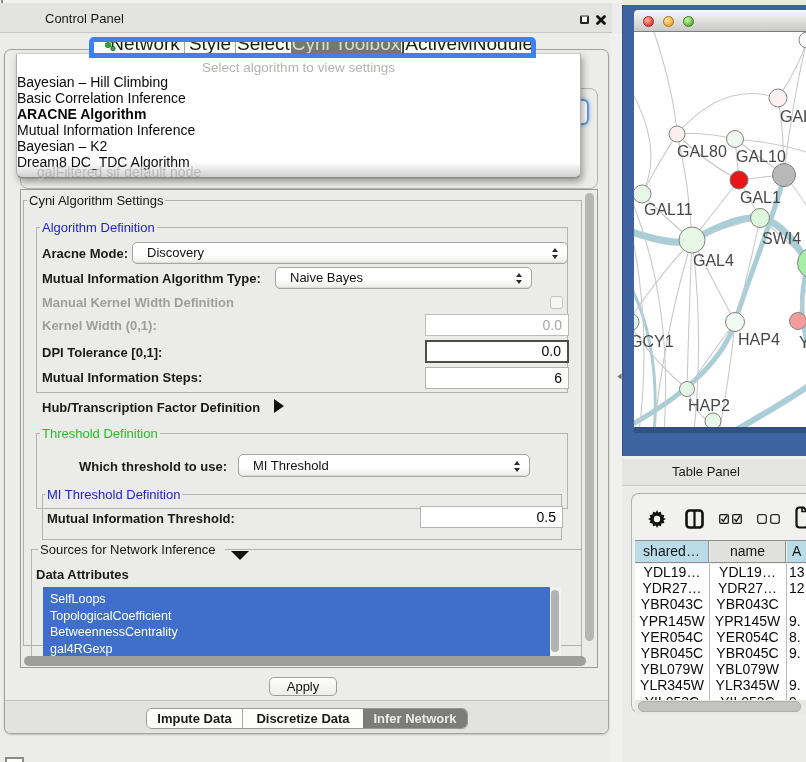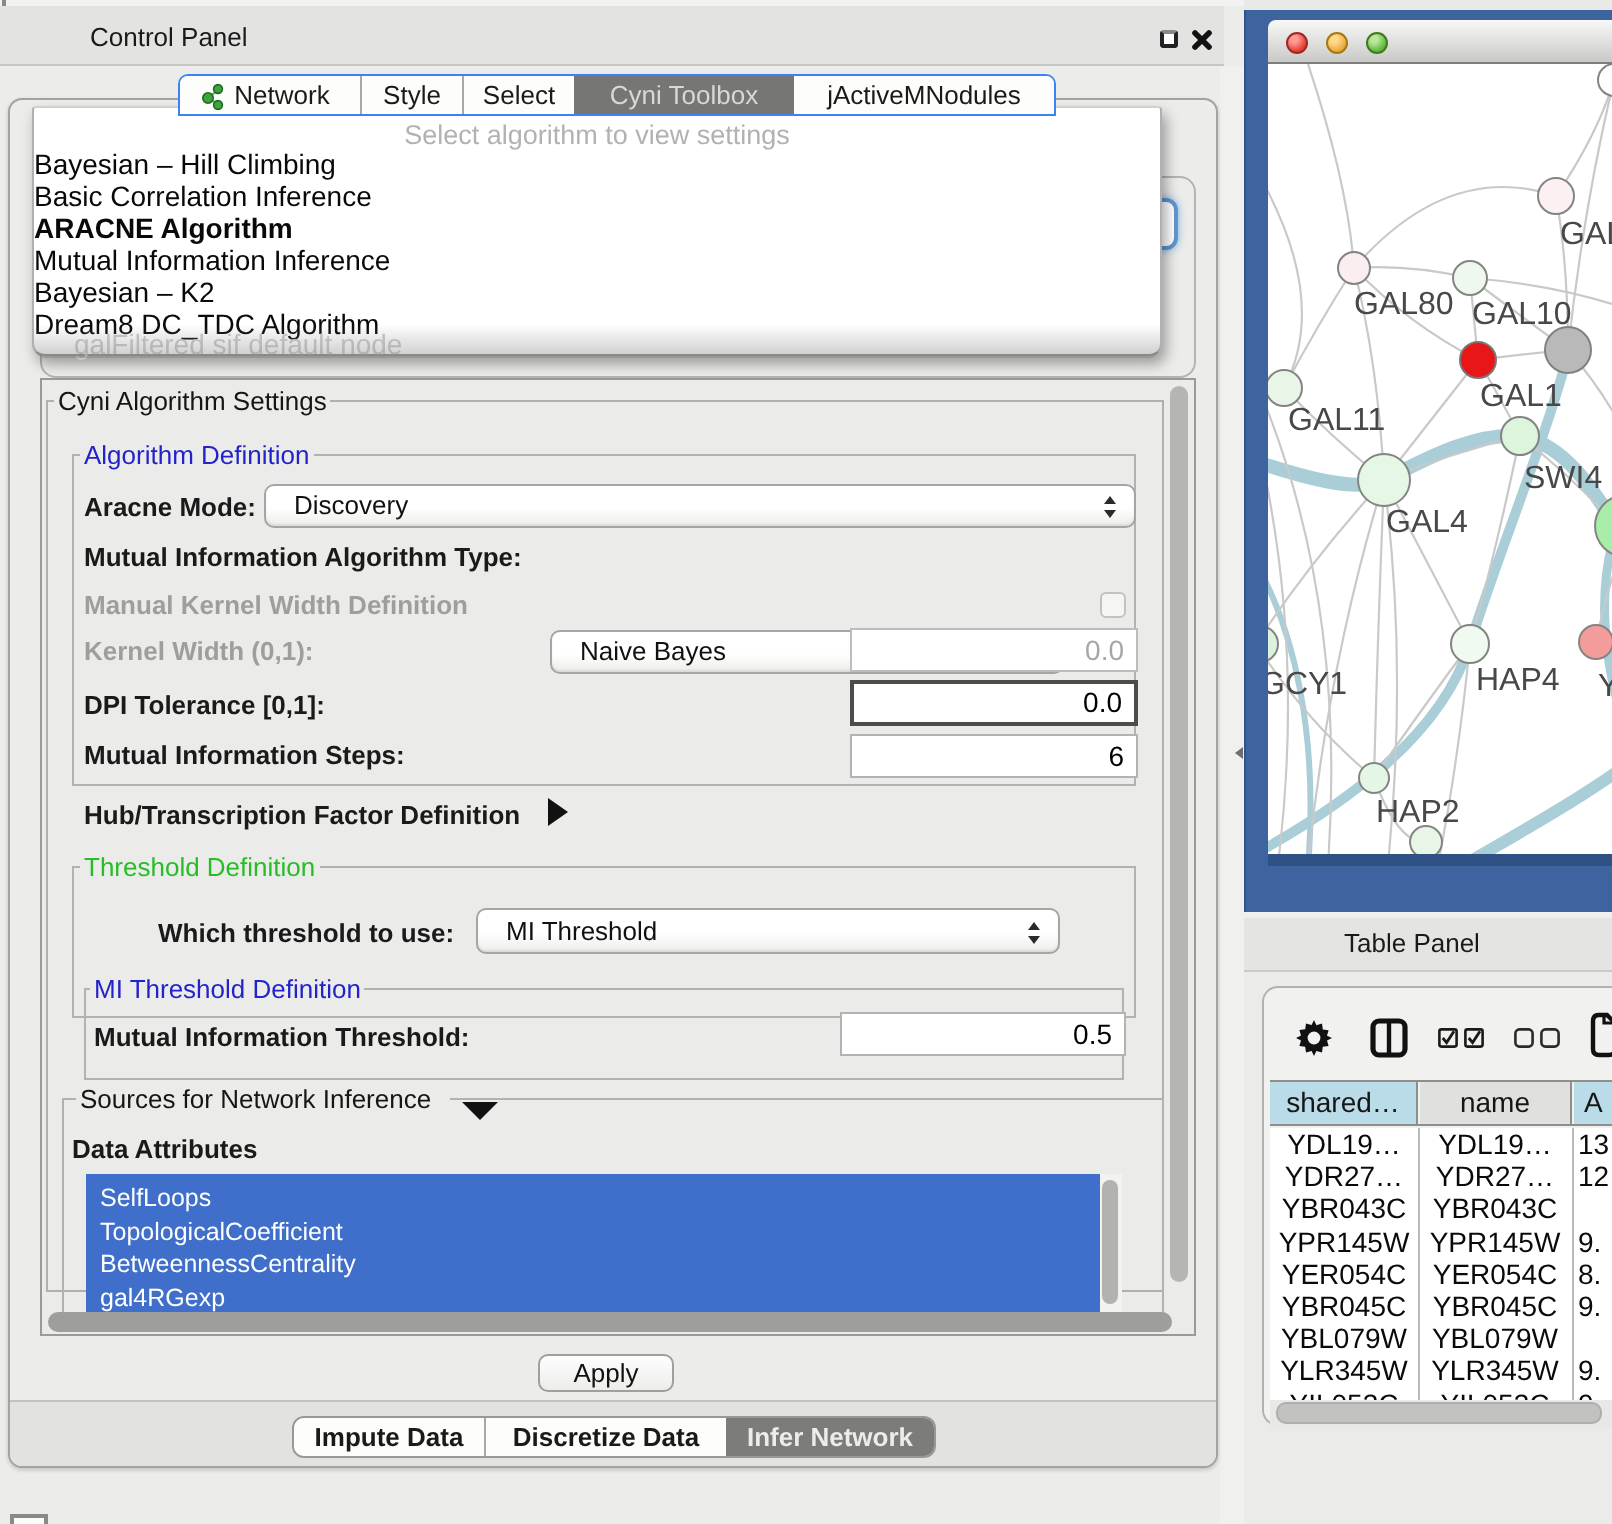--- a/index.html
+++ b/index.html
@@ -54,21 +54,21 @@
   </div>
   <div class="abs b13" style="left:21px;top:245px-189px"></div>
 
   <div class="abs b13" style="left:21px;top:56px;">Aracne Mode:</div>
   <div class="abs combo" style="left:111px;top:52px;width:436px;height:22px;line-height:20px;">
     <span class="txt">Discovery</span>
         <span class="stepper"></span>
       </div>
 
   <div class="abs b13" style="left:21px;top:81px;">Mutual Information Algorithm Type:</div>
-  <div class="abs combo" style="left:254px;top:77px;width:257px;height:22px;line-height:20px;margin-top:48px;">
+  <div class="abs combo" style="left:254px;top:77px;width:257px;height:22px;line-height:20px;">
     <span class="txt">Naive Bayes</span>
         <span class="stepper"></span>
       </div>
 
   <div class="abs b13 dis" style="left:21px;top:105px;">Manual Kernel Width Definition</div>
   <div class="abs" style="left:529px;top:106px;width:13px;height:13px;background:#f5f5f3;border:1px solid #c2c2c0;border-radius:3px"></div>
 
   <div class="abs b13 dis" style="left:21px;top:128px;">Kernel Width (0,1):</div>
   <div class="abs field" style="left:404px;top:124px;width:144px;height:22px;line-height:20px;color:#a6a6a4;border-color:#bdbdbb">0.0</div>
 
@@ -134,21 +134,21 @@
     Basic Correlation Inference<br>
     <b>ARACNE Algorithm</b><br>
     Mutual Information Inference<br>
     Bayesian – K2<br>
     Dream8 DC_TDC Algorithm
   </div>
   <div class="abs" style="left:20px;top:110px;font-size:14px;color:#cbcbc9;white-space:nowrap">galFiltered sif default node</div>
   <div class="abs" style="left:0;top:108px;width:100%;height:17px;border-radius:0 0 6px 6px;background:linear-gradient(rgba(190,190,190,0),rgba(130,130,130,0.42))"></div>
 </div>
 
-<div class="abs" style="left:89px;top:37px;height:21px;display:flex;border:1px solid #3b82f6;border-radius:5px 5px 0 0;overflow:hidden;z-index:30;font-size:13px;align-items:flex-end;">
+<div class="abs" style="left:89px;top:37px;height:21px;display:flex;border:5px solid #3b82f6;border-radius:5px 5px 0 0;overflow:hidden;z-index:30;font-size:19px;align-items:flex-end;">
   <div style="width:90px;background:#fdfdfb;line-height:19px;color:#1a1a1a;text-align:center;padding-left:12px;position:relative">
     <svg style="position:absolute;left:10px;top:3px" width="13" height="14">
       <path d="M9 4 L4 8 M4 8 L9 11" stroke="#888" stroke-width="1"></path>
       <circle cx="9" cy="3.5" r="2.2" fill="#3fa33f" stroke="#1d6b1d" stroke-width="0.8"></circle>
       <circle cx="4" cy="8" r="2.6" fill="#3fa33f" stroke="#1d6b1d" stroke-width="0.8"></circle>
       <circle cx="9" cy="11.5" r="2.2" fill="#3fa33f" stroke="#1d6b1d" stroke-width="0.8"></circle>
     </svg>Network</div>
   <div style="width:51px;background:#fdfdfb;line-height:19px;text-align:center;color:#1a1a1a;border-left:1px solid #a8a8a6">Style</div>
   <div style="width:56px;background:#fdfdfb;line-height:19px;text-align:center;color:#1a1a1a;border-left:1px solid #a8a8a6">Select</div>
   <div style="width:110px;background:#767674;line-height:19px;text-align:center;color:#d8d8d6">Cyni Toolbox</div>

